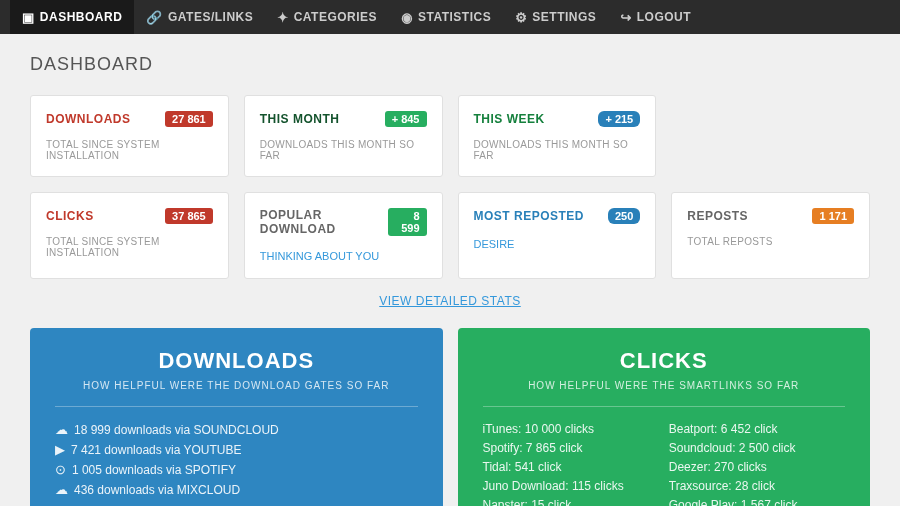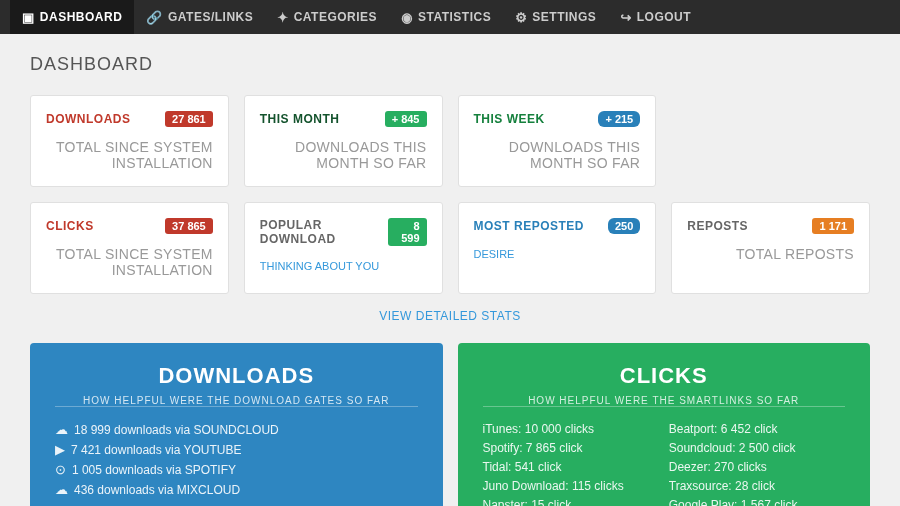--- a/index.html
+++ b/index.html
@@ -74,41 +74,41 @@
       color: #fff;
       padding: 2px 7px;
       border-radius: 3px;
       text-align: right;
     }
     .badge-red { background: #c0392b; }
     .badge-green { background: #27ae60; }
     .badge-blue { background: #2980b9; border-radius: 6px; }
     .badge-orange { background: #e67e22; }
     .card-subtitle {
-      font-size: 14px;
+      font-size: 10px;
       color: #999;
       text-transform: uppercase;
       letter-spacing: 0.3px;
-      text-align: right;
     }
     .card-link {
       font-size: 11px;
       color: #3498db;
       text-decoration: none;
       cursor: pointer;
     }
 
     
     .detailed-link {
       text-align: center;
       margin: 5px 0 20px 0;
       font-size: 12px;
       color: #3498db;
       letter-spacing: 0.5px;
       cursor: pointer;
+      text-decoration: underline;
     }
 
     
     .bottom-panels {
       display: grid;
       grid-template-columns: 1fr 1fr;
       gap: 15px;
     }
     .panel {
       border-radius: 4px;
@@ -122,20 +122,21 @@
       font-weight: bold;
       text-align: center;
       margin-bottom: 6px;
       letter-spacing: 1px;
     }
     .panel-subtitle {
       font-size: 10px;
       text-align: center;
       letter-spacing: 1px;
       color: rgba(255,255,255,0.8);
+      margin-bottom: 15px;
       text-transform: uppercase;
     }
     .panel-divider {
       border: none;
       border-top: 1px solid rgba(255,255,255,0.3);
       margin-bottom: 15px;
     }
     .panel-list { list-style: none; }
     .panel-list li {
       font-size: 12px;

